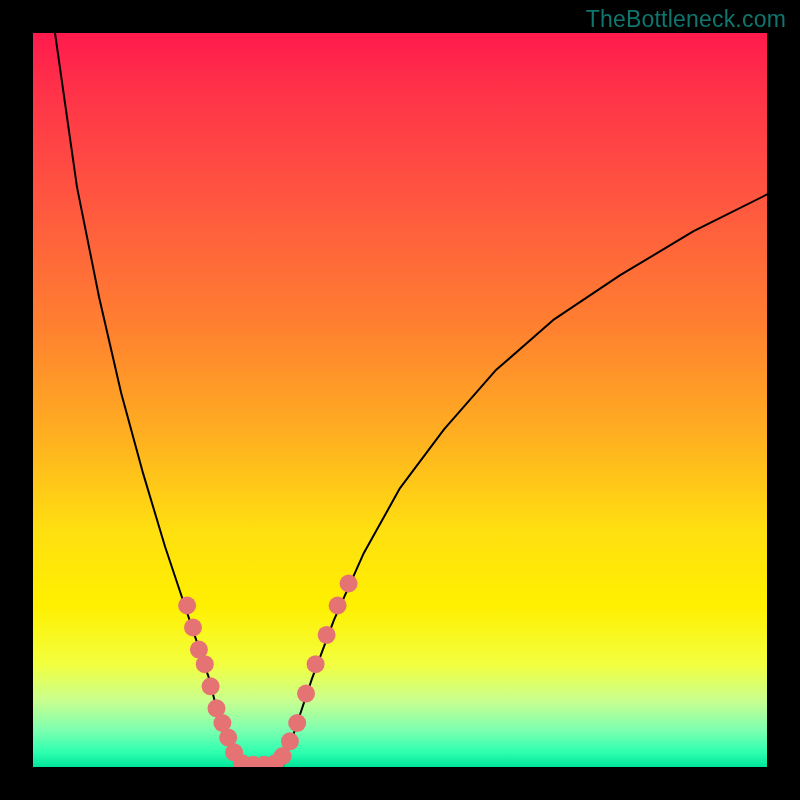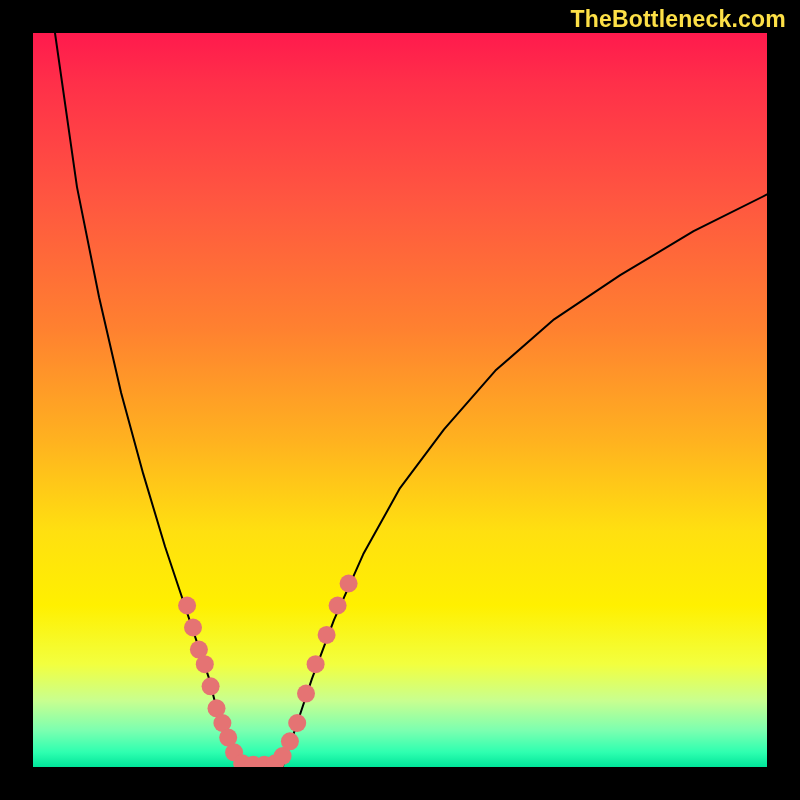--- a/index.html
+++ b/index.html
@@ -37,24 +37,24 @@
       #c8ff90 91%,
       #7cffb0 95%,
       #2effb0 98%,
       #00e59a 100%
     );
   }
   .watermark {
     position: absolute;
     top: 6px;
     right: 14px;
-    color: #fde047;
+    color: #0f766e;
     font-size: 23px;
     letter-spacing: 0.2px;
-    font-weight: 700;
+    font-weight: 400;
     user-select: none;
     text-align: center;
   }
   svg.curve {
     position: absolute;
     left: 0;
     top: 0;
     width: 734px;
     height: 734px;
   }

